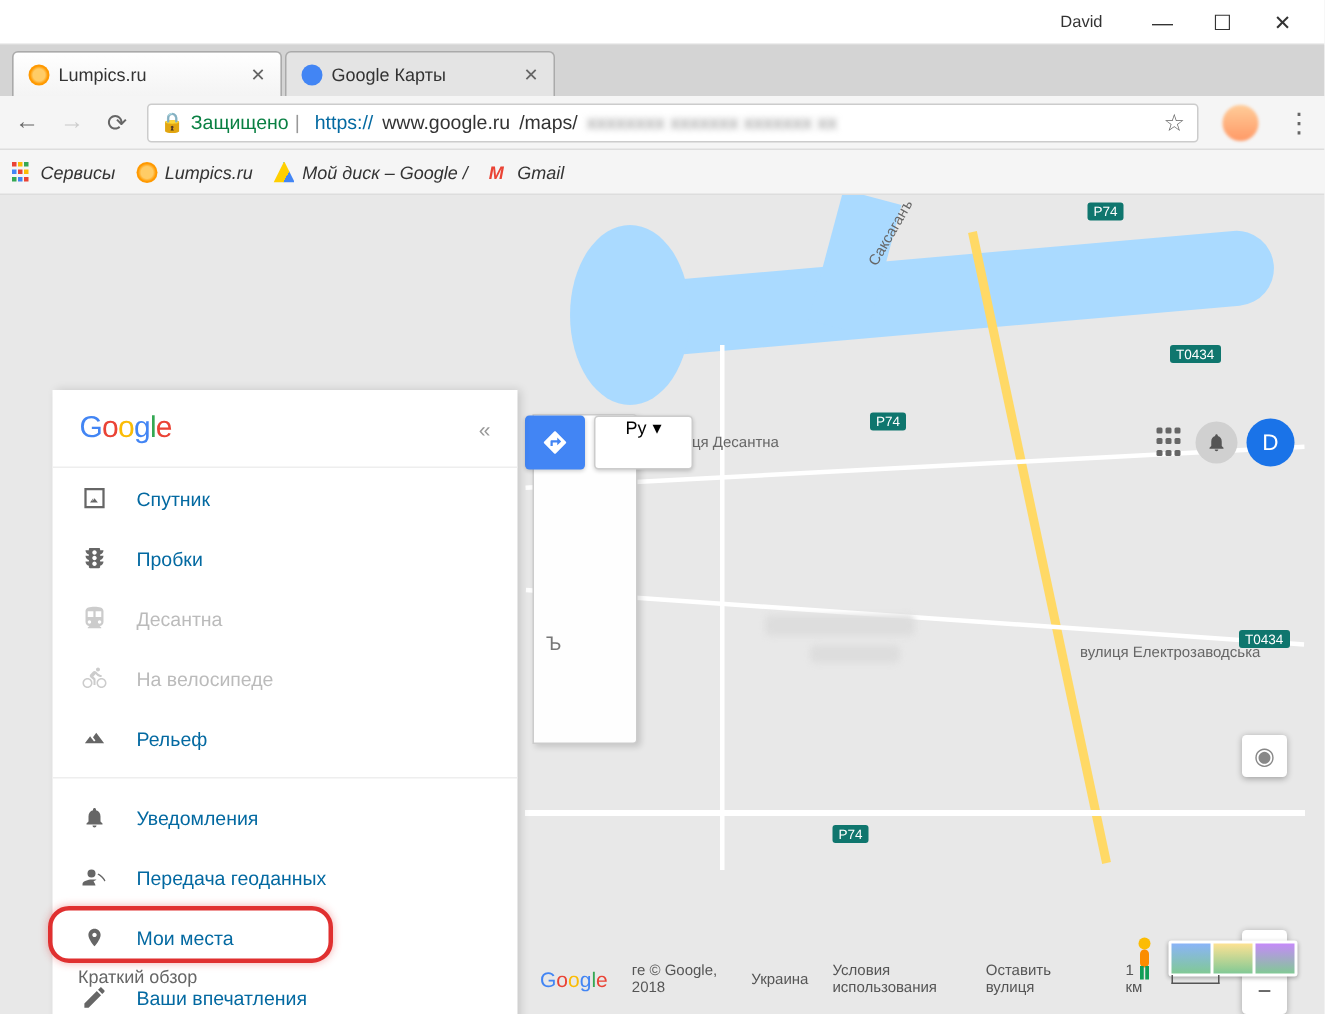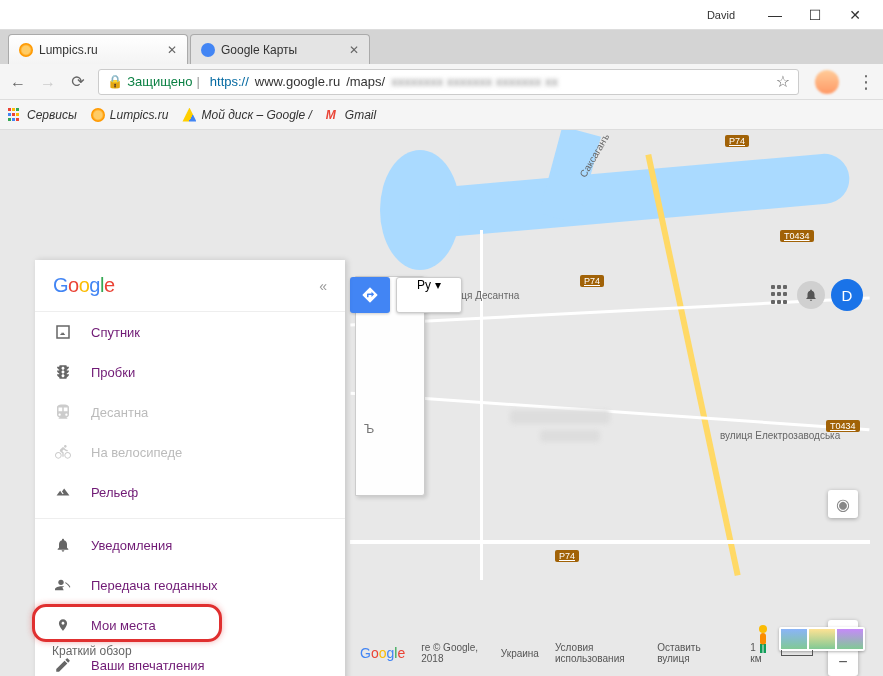--- a/index.html
+++ b/index.html
@@ -42,40 +42,40 @@
 
     
     .content { position: relative; height: 546px; }
 
     
     .map-bg { position: absolute; inset: 0; background: #e8e8e8; overflow: hidden; }
     .river { position: absolute; background: #aadaff; }
     .road { position: absolute; background: #fff; }
     .road-yellow { position: absolute; background: #ffd966; }
     .map-label { position: absolute; font-size: 10px; color: #666; }
-    .road-shield { position: absolute; background: #a16207; color: #fff; font-size: 9px; padding: 1px 4px; border-radius: 2px; text-decoration: underline; }
+    .road-shield { position: absolute; background: #0f766e; color: #fff; font-size: 9px; padding: 1px 4px; border-radius: 2px; }
 
     
     .map-topbar { position: absolute; top: 145px; left: 350px; right: 20px; height: 40px; display: flex; align-items: center; gap: 6px; }
     .map-top-btn { width: 40px; height: 36px; background: #fff; border: 1px solid #ccc; border-radius: 3px; display: flex; align-items: center; justify-content: center; box-shadow: 0 1px 3px rgba(0,0,0,.2); }
     .directions-btn { background: #4285f4; color: #fff; border: none; font-size: 18px; }
     .ru-btn { background: #fff; display: flex; align-items: flex-start; gap: 4px; padding: 0 20px; width: auto; font-size: 12px; }
     .top-spacer { flex: 1; }
     .grid-apps { width: 20px; height: 20px; display: grid; grid-template-columns: repeat(3,4px); gap: 2px; }
     .grid-apps span { width: 4px; height: 4px; background: #666; border-radius: 1px; }
     .notif-bell { width: 28px; height: 28px; background: #d0d0d0; border-radius: 50%; display: flex; align-items: center; justify-content: center; font-size: 14px; color: #555; }
     .avatar-d { width: 32px; height: 32px; background: #1a73e8; border-radius: 50%; color: #fff; display: flex; align-items: center; justify-content: center; font-size: 15px; }
 
     
     .side-panel { position: absolute; top: 130px; left: 35px; width: 310px; height: 530px; background: #fff; box-shadow: 2px 0 6px rgba(0,0,0,.15); overflow-y: auto; }
     .side-header { height: 52px; display: flex; align-items: center; padding: 0 18px; border-bottom: 1px solid #eee; }
     .g-logo { font-size: 20px; font-weight: 500; letter-spacing: -0.5px; }
     .g-logo span:nth-child(1){color:#4285f4}.g-logo span:nth-child(2){color:#ea4335}.g-logo span:nth-child(3){color:#fbbc05}.g-logo span:nth-child(4){color:#4285f4}.g-logo span:nth-child(5){color:#34a853}.g-logo span:nth-child(6){color:#ea4335}
     .collapse-chevron { margin-left: auto; color: #999; font-size: 14px; }
-    .menu-item { display: flex; align-items: center; padding: 10px 18px; gap: 18px; font-size: 13px; color: #701a75; }
+    .menu-item { display: flex; align-items: center; padding: 10px 18px; gap: 18px; font-size: 13px; color: #0369a1; }
     .menu-item.disabled { color: #bbb; }
     .menu-icon { width: 20px; height: 20px; display: flex; align-items: center; justify-content: center; font-size: 16px; color: #666; }
     .menu-item.disabled .menu-icon { color: #ccc; }
     .menu-divider { height: 1px; background: #eee; margin: 6px 0; }
     .highlight-ring { position: absolute; left: 32px; top: 474px; width: 190px; height: 38px; border: 3px solid #e03030; border-radius: 14px; box-shadow: 0 0 6px rgba(224,48,48,.4); pointer-events: none; }
 
     
     .search-popover { position: absolute; top: 146px; left: 355px; width: 70px; height: 220px; background: #fefefe; border: 1px solid #ccc; border-radius: 0 3px 3px 0; padding: 8px; box-shadow: 2px 2px 4px rgba(0,0,0,.15); }
     .popover-x { text-align: right; color: #888; font-size: 14px; margin-bottom: 120px; }
     .popover-text { color: #777; font-size: 13px; }

